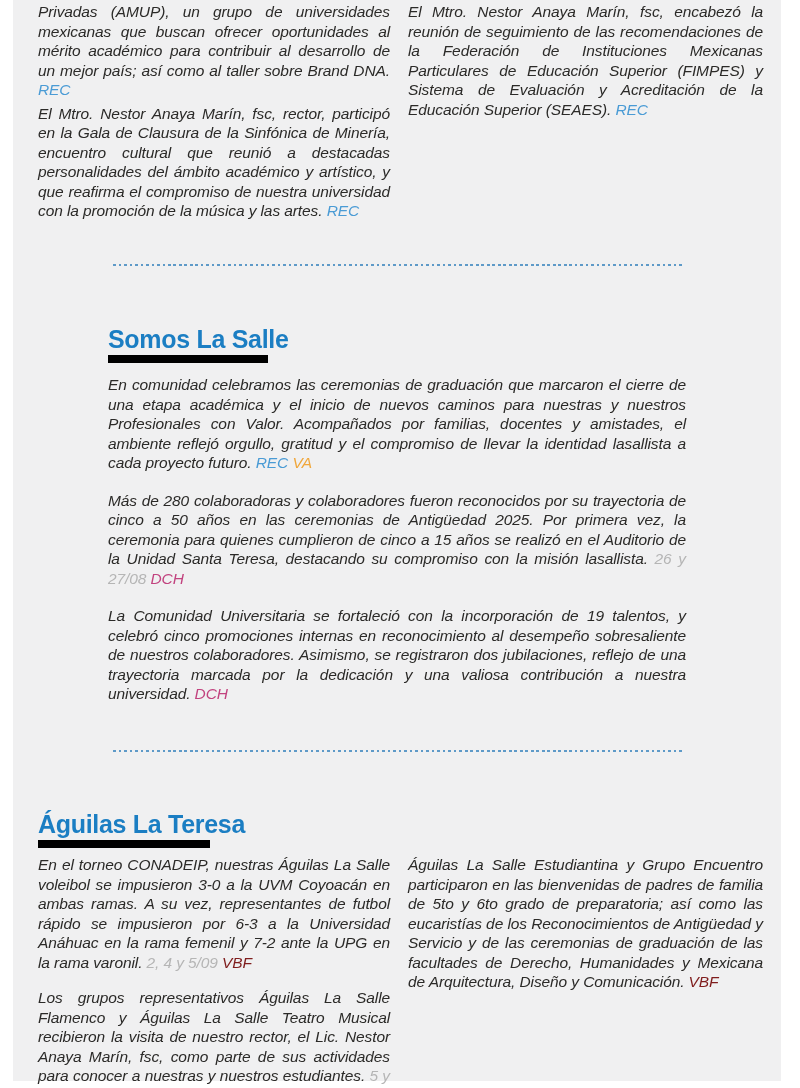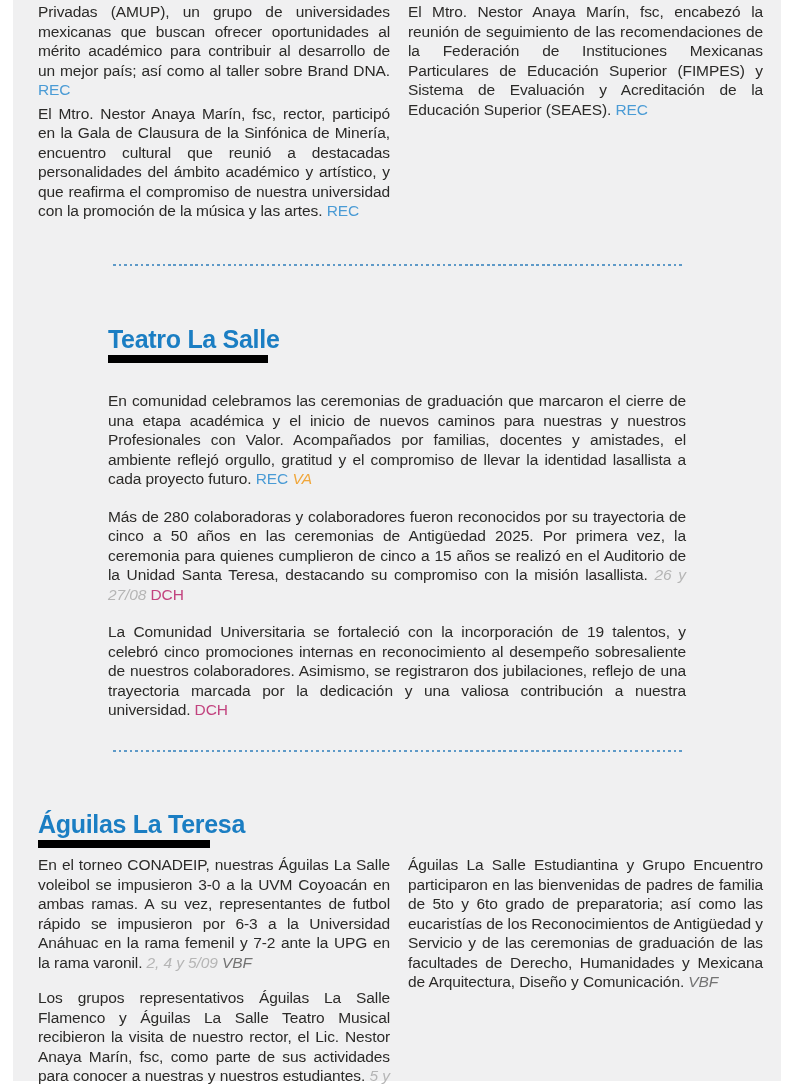--- a/index.html
+++ b/index.html
@@ -12,26 +12,26 @@
     margin:0;
     font-size:15.5px;
     line-height:19.5px;
     color:#2b2a28;
     text-align:justify;
     letter-spacing:-0.1px;
   }
   .col p + p, .section-body p + p{margin-top:4px;}
 
   
-  .seg{white-space:pre-wrap;}
+  .seg{white-space:pre-wrap;font-style:italic;}
   .s-italic{}
   .s-rec{color:#4a9bd5;}
   .s-va{color:#f0a73c;font-style:italic;}
   .s-dch{color:#c2437f;}
-  .s-vbf{color:#737373;font-style:italic;}
+  .s-vbf{color:#7f1d1d;font-style:italic;}
   .s-date{color:#b5b5b5;font-style:italic;}
 
   
   .intro{position:absolute;top:2px;left:25px;width:725px;display:flex;gap:18px;}
   .col-left{width:352px;flex:0 0 352px;}
   .col-right{width:355px;flex:0 0 355px;}
 
   .divider{position:absolute;left:100px;width:572px;height:2px;
     background:repeating-linear-gradient(90deg,#5e9ac8 0 2.5px,transparent 2.5px 5.5px);}
   .divider-1{top:264px;}
@@ -46,21 +46,21 @@
     font-size:25px;
     line-height:28px;
     font-weight:700;
     color:#1b7ec3;
     letter-spacing:-0.3px;
   }
   .title-bar{height:8px;background:#000000;margin-top:2px;}
   .bar-somos{width:160px;}
   .bar-aguilas{width:172px;}
 
-  .section-body{margin-top:28px;}
+  .section-body{margin-top:12px;}
   .section-body p + p{margin-top:18px;}
 
   .cols-aguilas{display:flex;gap:18px;margin-top:7px;}
   .cols-aguilas p + p{margin-top:16px;}
 </style>
 </head>
 <body>
 
 <div class="page">
   <div class="canvas">
@@ -71,21 +71,21 @@
           <p><span class="seg s-normal">El Mtro. Nestor Anaya Marín, </span><span class="seg s-italic">fsc</span><span class="seg s-normal">, rector, participó en la Gala de Clausura de la Sinfónica de Minería, encuentro cultural que reunió a destacadas personalidades del ámbito académico y artístico, y que reafirma el compromiso de nuestra universidad con la promoción de la música y las artes. </span><span class="seg s-rec">REC</span></p>
         </div>
       <div class="col col-right">
           <p><span class="seg s-normal">El Mtro. Nestor Anaya Marín, </span><span class="seg s-italic">fsc</span><span class="seg s-normal">, encabezó la reunión de seguimiento de las recomendaciones de la Federación de Instituciones Mexicanas Particulares de Educación Superior (FIMPES) y Sistema de Evaluación y Acreditación de la Educación Superior (SEAES). </span><span class="seg s-rec">REC</span></p>
         </div>
     </div>
 
     <div class="divider divider-1"></div>
 
     <section class="section section-somos">
-      <h2 class="section-title">Teatro La Salle</h2>
+      <h2 class="section-title">Somos La Salle</h2>
       <div class="title-bar bar-somos"></div>
       <div class="section-body">
           <p><span class="seg s-normal">En comunidad celebramos las ceremonias de graduación que marcaron el cierre de una etapa académica y el inicio de nuevos caminos para nuestras y nuestros Profesionales con Valor. Acompañados por familias, docentes y amistades, el ambiente reflejó orgullo, gratitud y el compromiso de llevar la identidad lasallista a cada proyecto futuro. </span><span class="seg s-rec">REC</span><span class="seg s-normal"> </span><span class="seg s-va">VA</span></p>
           <p><span class="seg s-normal">Más de 280 colaboradoras y colaboradores fueron reconocidos por su trayectoria de cinco a 50 años en las ceremonias de Antigüedad 2025. Por primera vez, la ceremonia para quienes cumplieron de cinco a 15 años se realizó en el Auditorio de la Unidad Santa Teresa, destacando su compromiso con la misión lasallista. </span><span class="seg s-date">26 y 27/08</span><span class="seg s-normal"> </span><span class="seg s-dch">DCH</span></p>
           <p><span class="seg s-normal">La Comunidad Universitaria se fortaleció con la incorporación de 19 talentos, y celebró cinco promociones internas en reconocimiento al desempeño sobresaliente de nuestros colaboradores. Asimismo, se registraron dos jubilaciones, reflejo de una trayectoria marcada por la dedicación y una valiosa contribución a nuestra universidad. </span><span class="seg s-dch">DCH</span></p>
         </div>
     </section>
 
     <div class="divider divider-2"></div>
 

